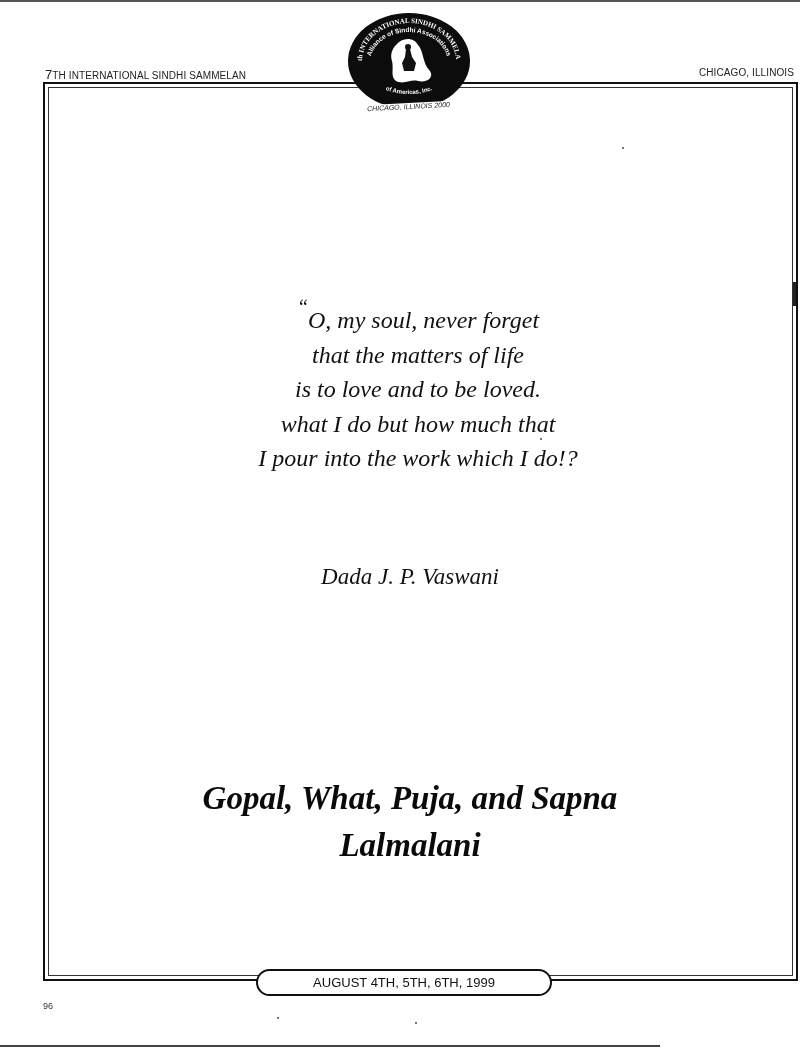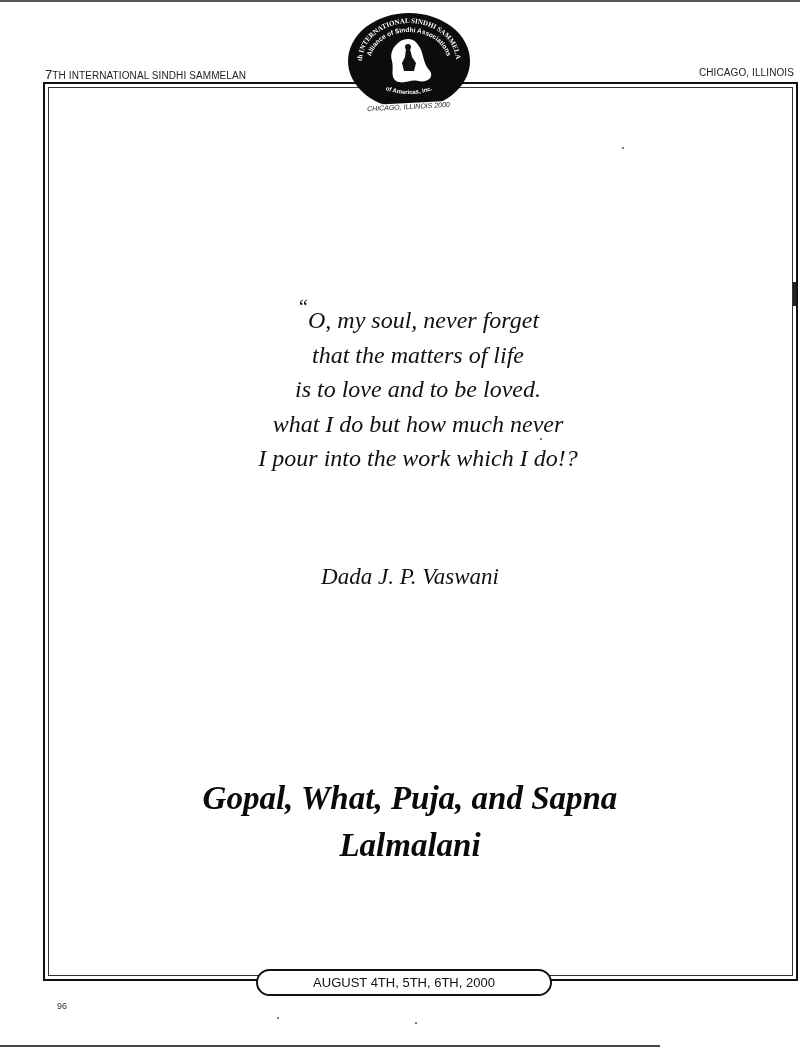--- a/index.html
+++ b/index.html
@@ -47,21 +47,21 @@
     .wishes {
       position: absolute; left: 100px; top: 775px; width: 620px; text-align: center;
       font-style: italic; font-weight: bold; font-size: 33px; line-height: 47px; color: #0a0a0a;
     }
     .date-pill {
       position: absolute; left: 256px; top: 969px; width: 296px; height: 27px;
       box-sizing: border-box; border: 2px solid #111; border-radius: 14px; background: #fff;
       font-family: "Liberation Sans", sans-serif; font-size: 13px; text-align: center; line-height: 23px; color: #111;
     }
     .page-number {
-      position: absolute; left: 57px; top: 1001px;
+      position: absolute; left: 43px; top: 1001px;
       font-family: "Liberation Sans", sans-serif; font-size: 9px; color: #333;
     }
     .speck { position: absolute; background: #777; width: 2px; height: 2px; }
     .edge-mark { position: absolute; left: 793px; top: 282px; width: 3px; height: 24px; background: #222; }
   </style>
 </head>
 <body>
 
 <div class="top-rule"></div>
 
@@ -91,32 +91,32 @@
       <textPath href="#arcBot" startOffset="50%" text-anchor="middle">of Americas, Inc.</textPath>
     </text>
   </svg>
 </div>
 <div class="logo-caption">CHICAGO, ILLINOIS 2000</div>
 
 <div class="quote">
   <div><span class="open-quote">“</span><span>O, my soul, never forget</span></div>
   <div>that the matters of life</div>
   <div>is to love and to be loved.</div>
-  <div>what I do but how much never</div>
+  <div>what I do but how much that</div>
   <div>I pour into the work which I do!?</div>
 </div>
 
 <div class="author">Dada J. P. Vaswani</div>
 
 <div class="wishes">
   <div>Gopal, What, Puja, and Sapna</div>
   <div>Lalmalani</div>
 </div>
 
-<div class="date-pill">AUGUST 4TH, 5TH, 6TH, 2000</div>
+<div class="date-pill">AUGUST 4TH, 5TH, 6TH, 1999</div>
 <div class="page-number">96</div>
 
 <div class="bottom-rule"></div>
 <div class="edge-mark"></div>
 <div class="speck" style="left:622px;top:147px;"></div>
 <div class="speck" style="left:540px;top:438px;"></div>
 <div class="speck" style="left:277px;top:1017px;"></div>
 <div class="speck" style="left:415px;top:1022px;"></div>
 
 </body></html>

